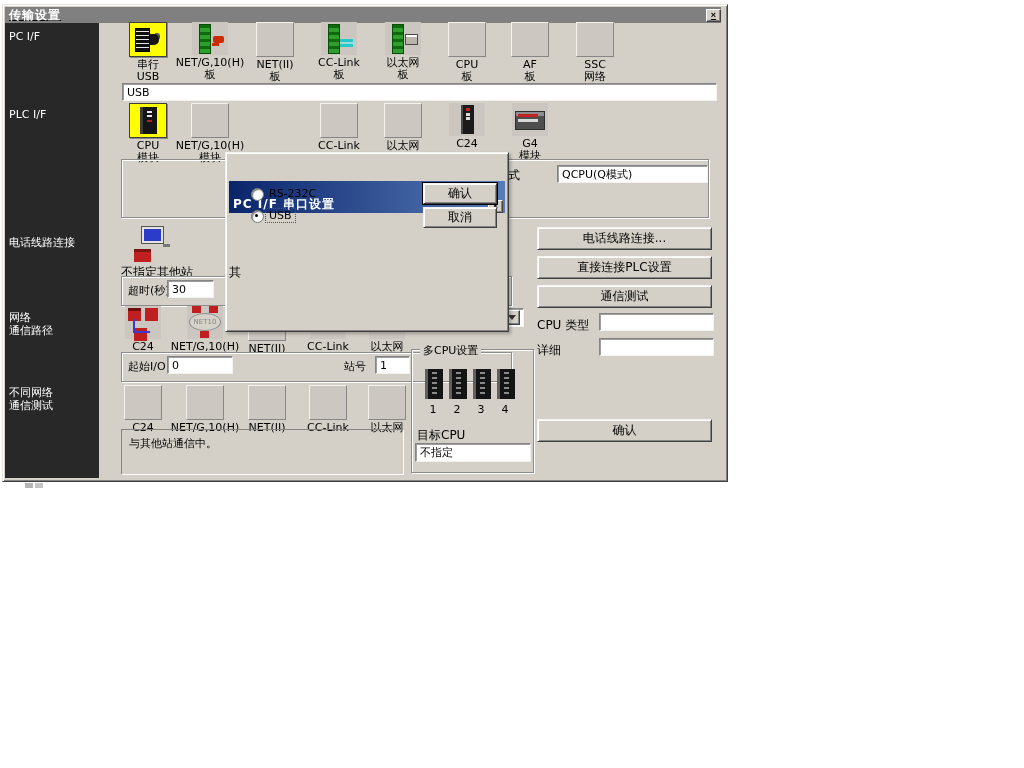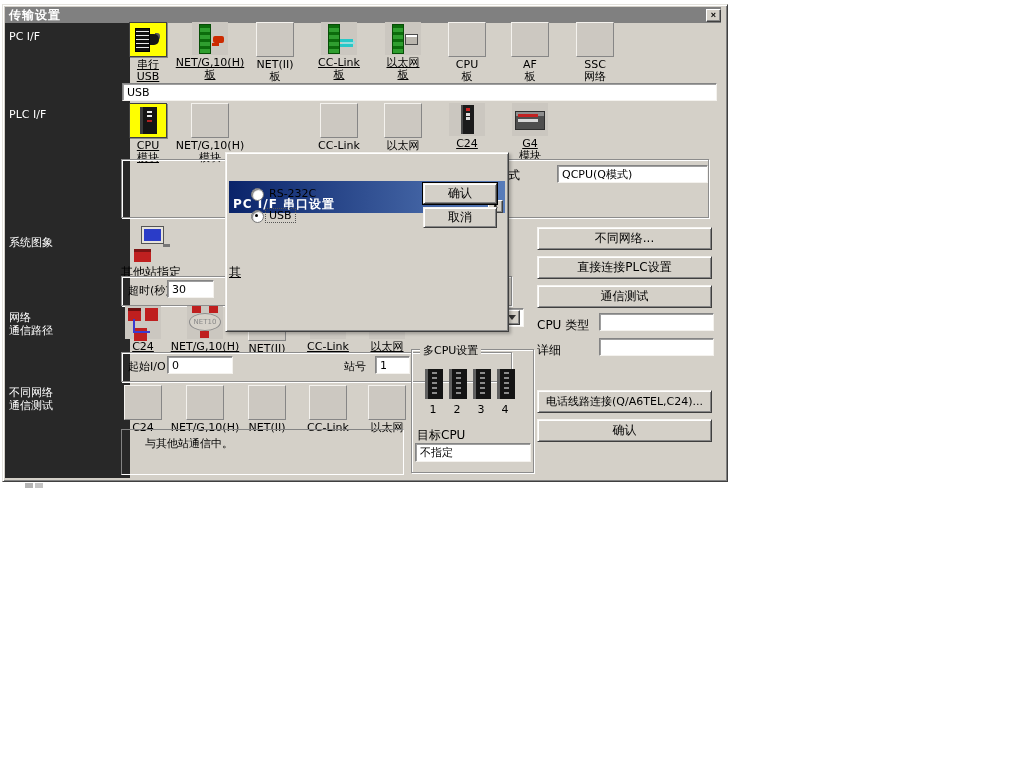--- a/index.html
+++ b/index.html
@@ -5,40 +5,40 @@
   html,body{margin:0;padding:0;background:#fff;}
   .page{position:relative;width:1024px;height:768px;background:#ffffff;overflow:hidden;
         font-family:"DejaVu Sans",sans-serif;color:#000;}
   .abs{position:absolute;}
 
   
   .win{left:2px;top:4px;width:724px;height:476px;background:#d4d0c8;
        border:1px solid;border-color:#e4e2dc #404040 #404040 #e4e2dc;
        box-shadow:inset 1px 1px 0 #fff, inset -1px -1px 0 #808080;z-index:1;}
   .tbar{left:5px;top:7px;width:716px;height:16px;background:#808080;z-index:2;
-        display:flex;align-items:center;}
+        display:flex;align-items:center;text-decoration:underline;}
   .tbar .t{color:#fff;font-weight:bold;font-size:12px;padding-left:4px;flex:1;letter-spacing:1px;}
   .xbtn{width:15px;height:13px;background:#d4d0c8;border:1px solid;
         border-color:#fff #404040 #404040 #fff;box-shadow:inset -1px -1px 0 #868686;
         font-size:9px;font-weight:bold;line-height:11px;text-align:center;padding:0;cursor:default;}
-  .sidebar{left:5px;top:23px;width:125px;height:455px;background:#282828;z-index:2;}
+  .sidebar{left:5px;top:23px;width:94px;height:455px;background:#282828;z-index:2;}
   .snav{position:absolute;left:4px;color:#fff;font-size:11px;white-space:pre-line;line-height:13px;}
 
   .fld{background:#fff;border:1px solid;border-color:#848484 #f4f2ee #f4f2ee #848484;
        box-shadow:inset 1px 1px 0 rgba(0,0,0,.38);font-size:11px;line-height:15px;
        padding:1px 4px;overflow:hidden;white-space:nowrap;}
   .gbox{border:1px solid #8c8c8c;box-shadow:inset 1px 1px 0 #fff, 1px 1px 0 #fff;}
   .sbox{border:1px solid;border-color:#848484 #fff #fff #848484;}
   .btn{background:#d4d0c8;border:1px solid;border-color:#f6f4f0 #3f3f3f #3f3f3f #f6f4f0;
        box-shadow:inset 1px 1px 0 #fff, inset -1px -1px 0 #868686;
        font-size:12px;text-align:center;padding:0;font-family:inherit;cursor:default;}
   .btn.default{box-shadow:0 0 0 1px #000, inset 1px 1px 0 #fff, inset -1px -1px 0 #868686;}
   .lab{font-size:11px;white-space:nowrap;}
   .lab12{font-size:12px;white-space:nowrap;}
-  .u{text-decoration:underline;}
+  .u{}
 
   
   .cell{position:absolute;width:90px;text-align:center;font-size:11px;line-height:11px;z-index:3;}
   .ic{position:relative;width:36px;height:33px;margin:0 auto 2px;}
   .ic.pict{background:#cbc7c0;}
   .ic.selyellow{background:#ffff00;border:1px solid #404040;box-shadow:1px 1px 0 #888;}
   .ic.blankic{background:#ccc8c1;border:1px solid;border-color:#f4f2ee #868686 #868686 #f4f2ee;}
   .clabel div{margin-top:1px;}
 
   .gl-serial::before{content:"";position:absolute;left:5px;top:5px;width:13px;height:22px;
@@ -130,21 +130,21 @@
   <div class="abs win"></div>
 
   <div class="abs tbar">
     <span class="t">传输设置</span>
     <button class="xbtn">×</button>
   </div>
 
   <div class="abs sidebar">
     <div class="snav" style="top:7px">PC I/F</div>
     <div class="snav" style="top:85px">PLC I/F</div>
-    <div class="snav" style="top:213px">系统图象</div>
+    <div class="snav" style="top:213px">电话线路连接</div>
     <div class="snav" style="top:288px">网络
 通信路径</div>
     <div class="snav" style="top:363px">不同网络
 通信测试</div>
   </div>
 
   <div class="cell" style="left:103px;top:22px">
     <div class="ic selyellow gl-serial"></div>
     <div class="clabel u">
         <div>串行</div>
@@ -256,21 +256,21 @@
     </button>
   <button class="abs sarr" style="left:660px;top:146px">
       <span class="tr"></span>
     </button>
 
   <div class="abs gbox" style="left:121px;top:159px;width:586px;height:57px;z-index:3"></div>
   <div class="abs lab12" style="left:496px;top:167px;z-index:3">模式</div>
   <div class="abs fld" style="left:557px;top:165px;width:141px;height:14px;z-index:3">QCPU(Q模式)</div>
 
   <div class="abs ic gl-pcstation" style="left:130px;top:226px;z-index:3"></div>
-  <div class="abs lab12 u" style="left:121px;top:264px;z-index:3">其他站指定</div>
+  <div class="abs lab12 u" style="left:121px;top:264px;z-index:3">不指定其他站</div>
 
   <div class="abs glitch u" style="left:229px;top:264px">其</div>
 
   <div class="abs gbox" style="left:121px;top:276px;width:389px;height:28px;z-index:3"></div>
   <div class="abs lab" style="left:128px;top:283px;z-index:3">超时(秒)</div>
   <div class="abs fld" style="left:167px;top:280px;width:37px;height:14px;z-index:3">30</div>
 
   <div class="abs fld" style="left:430px;top:308px;width:84px;height:15px;z-index:3"></div>
   <button class="abs sarr" style="left:504px;top:310px;width:16px;height:15px;z-index:3">
       <span class="tdn"></span>
@@ -338,45 +338,44 @@
       </div>
   </div>
   <div class="cell" style="left:342px;top:385px">
     <div class="ic blankic"></div>
     <div class="clabel">
         <div>以太网</div>
       </div>
   </div>
 
   <div class="abs sbox" style="left:121px;top:429px;width:281px;height:44px;z-index:3">
-    <div class="lab" style="margin:6px 23px">与其他站通信中。</div>
+    <div class="lab" style="margin:6px 7px">与其他站通信中。</div>
   </div>
 
   <div class="abs gbox" style="left:411px;top:349px;width:121px;height:122px;z-index:3">
     <div class="lab" style="position:absolute;top:-7px;left:8px;background:#d4d0c8;padding:0 3px">多CPU设置</div>
     <div class="cputower" style="left:13px"></div>
     <div class="cputower" style="left:37px"></div>
     <div class="cputower" style="left:61px"></div>
     <div class="cputower" style="left:85px"></div>
     <div class="lab" style="position:absolute;left:16px;top:53px;width:10px;text-align:center">1</div>
     <div class="lab" style="position:absolute;left:40px;top:53px;width:10px;text-align:center">2</div>
     <div class="lab" style="position:absolute;left:64px;top:53px;width:10px;text-align:center">3</div>
     <div class="lab" style="position:absolute;left:88px;top:53px;width:10px;text-align:center">4</div>
     <div class="lab12" style="position:absolute;left:5px;top:77px">目标CPU</div>
     <div class="fld" style="position:absolute;left:3px;top:93px;width:106px;height:15px">不指定</div>
   </div>
 
-  <button class="abs btn" style="left:537px;top:227px;width:175px;height:23px;z-index:3">不同网络...</button>
+  <button class="abs btn" style="left:537px;top:227px;width:175px;height:23px;z-index:3">电话线路连接...</button>
   <button class="abs btn" style="left:537px;top:256px;width:175px;height:23px;z-index:3">直接连接PLC设置</button>
   <button class="abs btn" style="left:537px;top:285px;width:175px;height:23px;z-index:3">通信测试</button>
   <div class="abs lab12" style="left:537px;top:317px;z-index:3">CPU 类型</div>
   <div class="abs fld" style="left:599px;top:313px;width:105px;height:14px;z-index:3"></div>
   <div class="abs lab12" style="left:537px;top:342px;z-index:3">详细</div>
   <div class="abs fld" style="left:599px;top:338px;width:105px;height:14px;z-index:3"></div>
-  <button class="abs btn" style="left:537px;top:390px;width:175px;height:23px;z-index:3;font-size:11px">电话线路连接(Q/A6TEL,C24)...</button>
   <button class="abs btn" style="left:537px;top:419px;width:175px;height:23px;z-index:3">确认</button>
 
   <div class="abs modal">
     <div class="mtbar">
       <span style="flex:1">PC  I/F  串口设置</span>
       <button class="xbtn" style="margin-right:2px">×</button>
     </div>
     <span class="rad" style="left:25px;top:35px"></span>
     <div class="lab" style="position:absolute;left:43px;top:34px">RS-232C</div>
     <span class="rad on" style="left:25px;top:57px"></span>

